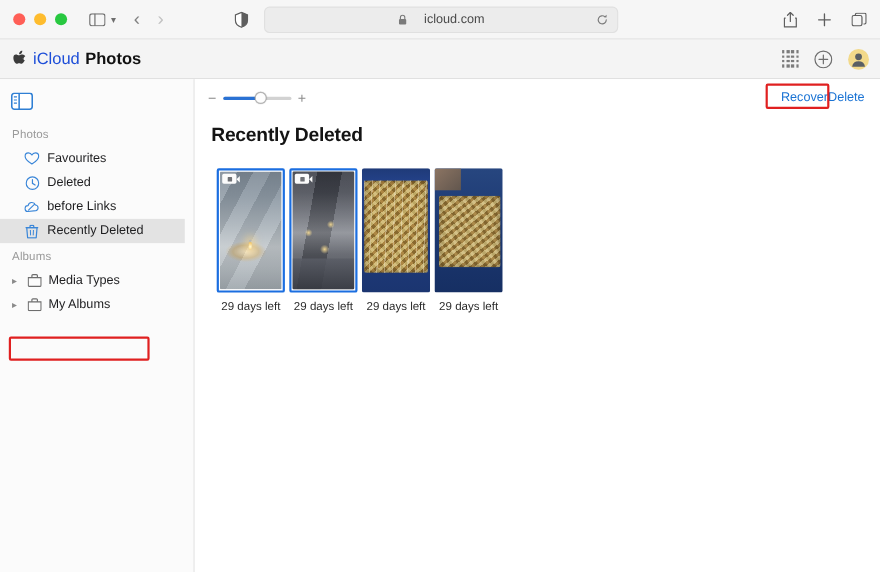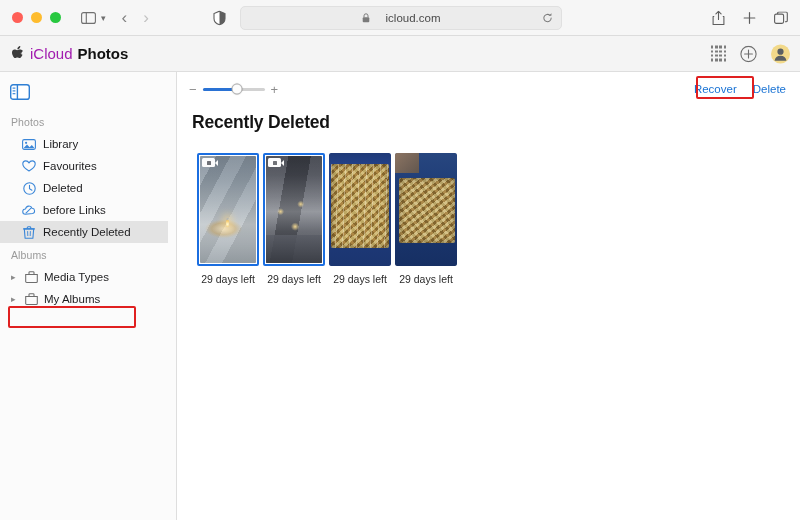--- a/index.html
+++ b/index.html
@@ -60,21 +60,21 @@
     height: 36px;
     background: #f4f4f4;
     border-bottom: 1px solid #dedede;
     display: flex;
     align-items: center;
     padding: 0 12px;
     position: relative;
   }
   .app-brand { display: flex; align-items: center; gap: 5px; }
   .apple-logo { font-size: 15px; color: #333; line-height: 1; }
-  .brand-icloud { font-size: 15px; color: #a21caf; text-align: right; }
+  .brand-icloud { font-size: 15px; color: #1d4ed8; text-align: right; }
   .brand-app { font-size: 15px; color: #111; font-weight: bold; }
   .app-header-right {
     position: absolute; right: 10px; top: 50%; transform: translateY(-50%);
     display: flex; align-items: center; gap: 14px;
   }
   .grid-icon { display: grid; grid-template-columns: repeat(4, 2.5px); gap: 1.7px; }
   .grid-icon i { width: 2.5px; height: 2.5px; background: #7c7c7c; display: block; }
   .avatar {
     width: 19px; height: 19px; border-radius: 50%;
     background: #f2d98a;
@@ -150,21 +150,21 @@
   .zs-fill { position: absolute; left: 0; top: 0; height: 3px; background: #2a72d4; border-radius: 2px; }
   .zs-knob {
     position: absolute; top: 50%; transform: translate(-50%, -50%);
     width: 11px; height: 11px; border-radius: 50%;
     background: #fdfdfd; border: 1px solid #b4b4b4;
     box-shadow: 0 0 1px rgba(0,0,0,.3);
   }
 
   .actions {
     position: absolute; right: 14px; top: 50%; transform: translateY(-50%);
-    display: flex; align-items: flex-start; gap: 16px;
+    display: flex; align-items: flex-start; 
   }
   .action-link { font-size: 11.5px; color: #1a73d4; }
   #annot-recover {
     position: absolute; right: 46px; top: 4px; width: 58px; height: 23px;
     border: 2px solid #e02020; border-radius: 2px; pointer-events: none;
   }
 
   .page-title {
     font-size: 17.5px; font-weight: bold; color: #141414;
     padding: 6px 0 4px 15px;
@@ -426,30 +426,20 @@
           <line x1="7.4" y1="0.7" x2="7.4" y2="15.3" stroke="#2f7fd4" stroke-width="1.4"></line>
           <line x1="2.6" y1="4.1" x2="5.4" y2="4.1" stroke="#2f7fd4" stroke-width="1.1"></line>
           <line x1="2.6" y1="6.9" x2="5.4" y2="6.9" stroke="#2f7fd4" stroke-width="1.1"></line>
           <line x1="2.6" y1="9.7" x2="5.4" y2="9.7" stroke="#2f7fd4" stroke-width="1.1"></line>
         </svg>
       </span>
     </div>
 
     <div class="sb-section">Photos</div>
 
-    <div class="sb-item">
-      <span class="ico">
-        <svg width="14" height="12" viewBox="0 0 14 12">
-          <rect x="0.6" y="1.6" width="12.8" height="9.8" rx="1.6" fill="none" stroke="#3a86d8" stroke-width="1.1"></rect>
-          <circle cx="4.1" cy="4.8" r="1.1" fill="#3a86d8"></circle>
-          <path d="M1.4 10.3 L5 6.6 L7.6 9.2 L9.8 7.1 L12.6 10.3 Z" fill="#3a86d8"></path>
-        </svg>
-      </span>
-      <span>Library</span>
-    </div>
 
     <div class="sb-item">
       <span class="ico">
         <svg width="14" height="12" viewBox="0 0 14 12">
           <path d="M7 11 C7 11 0.8 7.4 0.8 4 C0.8 2.1 2.2 0.9 3.8 0.9 C5 0.9 6.4 1.7 7 2.9 C7.6 1.7 9 0.9 10.2 0.9 C11.8 0.9 13.2 2.1 13.2 4 C13.2 7.4 7 11 7 11 Z" fill="none" stroke="#3a86d8" stroke-width="1.1" stroke-linejoin="round"></path>
         </svg>
       </span>
       <span>Favourites</span>
     </div>
 

